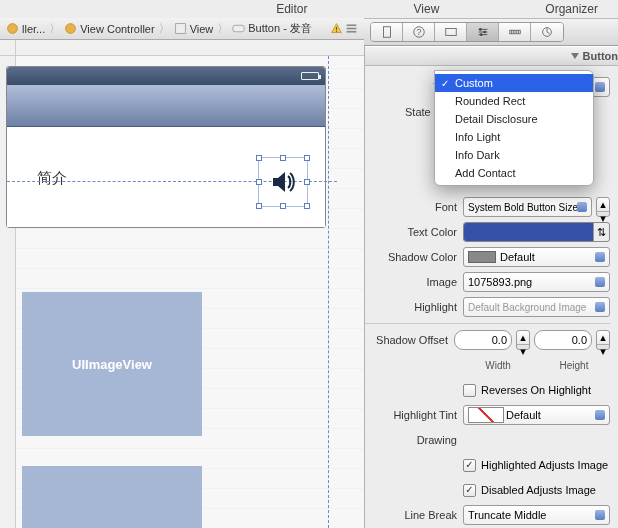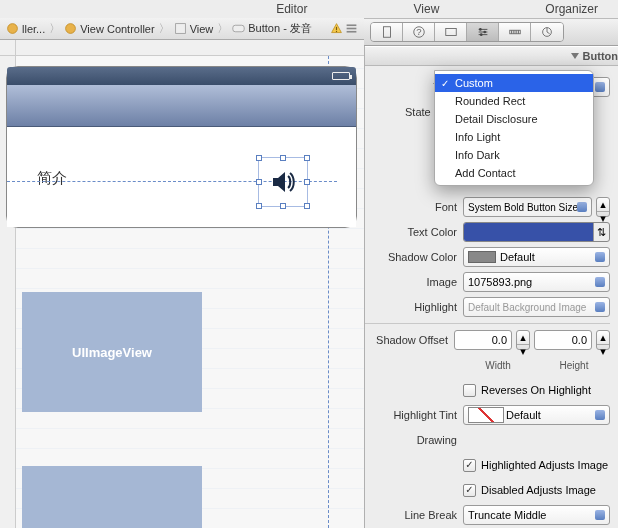--- a/index.html
+++ b/index.html
@@ -19,57 +19,57 @@
   .bc-item { display: flex; align-items: center; gap: 3px; color: #333; white-space: nowrap; text-align: right; }
   .bc-sep { color: #999; margin: 0 2px; }
   .bc-icon { width: 13px; height: 13px; }
   .warn-icon { margin-left: auto; }
 
   .canvas-pane { position: absolute; top: 40px; left: 0; width: 364px; bottom: 0; background: #f7f7f7; overflow: hidden; }
   .ruler-h { position: absolute; top: 0; left: 16px; right: 0; height: 16px; background: #f0f0f0; border-bottom: 1px solid #ccc; }
   .ruler-v { position: absolute; top: 16px; left: 0; width: 16px; bottom: 0; background: #f0f0f0; border-right: 1px solid #ccc; }
   .ruler-corner { position: absolute; top:0; left:0; width:16px; height:16px; background:#f0f0f0; border-right:1px solid #ccc; border-bottom:1px solid #ccc;}
   .canvas { position: absolute; top: 16px; left: 16px; right: 0; bottom: 0; background: repeating-linear-gradient(0deg,#f7f7f7,#f7f7f7 19px,#eef1f5 19px,#eef1f5 20px), repeating-linear-gradient(90deg,transparent,transparent 19px,#eef1f5 19px,#eef1f5 20px); }
-  .phone-frame { position: absolute; top: 10px; left: -10px; width: 351px; border: 1px solid #888; border-radius: 12px; background: #fff; }
+  .phone-frame { position: absolute; top: 10px; left: -10px; width: 320px; border: 1px solid #888; border-radius: 3px; background: #fff; }
   .status-bar { height: 18px; background: linear-gradient(#5a6d8a,#3a4d6a); border-radius: 3px 3px 0 0; display:flex; justify-content:flex-end; align-items:center; padding-right:6px;}
   .battery { width:18px; height:8px; border:1px solid #eee; border-radius:1px; position:relative;}
   .battery::after{content:"";position:absolute;right:-3px;top:2px;width:2px;height:4px;background:#eee;}
   .nav-bar { height: 42px; background: linear-gradient(#b0bed8,#6d80a6); border-bottom:1px solid #4a5a78;}
   .phone-body { height: 100px; background:#fff; position:relative;}
   .label-text { position:absolute; top:42px; left:30px; font-size:15px; color:#333; }
   .sel-button { position: absolute; top: 34px; left: 255px; width: 42px; height: 42px; display:flex; align-items:center; justify-content:center; }
   .sel-handles { position:absolute; top:30px; left:251px; width:50px; height:50px; border:1px solid rgba(80,120,200,.5);}
   .handle { position:absolute; width:6px; height:6px; background:#fff; border:1px solid #5a7fc0;}
   .h1{top:-3px;left:-3px}.h2{top:-3px;left:calc(50% - 3px)}.h3{top:-3px;right:-3px}
   .h4{top:calc(50% - 3px);left:-3px}.h5{top:calc(50% - 3px);right:-3px}
   .h6{bottom:-3px;left:-3px}.h7{bottom:-3px;left:calc(50% - 3px)}.h8{bottom:-3px;right:-3px}
   .guide-v{position:absolute;top:0;bottom:0;left:312px;width:0;border-left:1px dashed #6a8cc8;}
   .guide-h{position:absolute;left:0;width:330px;top:54px;height:0;border-top:1px dashed #6a8cc8;}
 
-  .img-placeholder { position:absolute; left:6px; width:180px; height:120px; background:#a5b7d4; display:flex;align-items:center;justify-content:center;color:#fff;font-weight:bold;font-size:13px;}
+  .img-placeholder { position:absolute; left:6px; width:180px; height:144px; background:#a5b7d4; display:flex;align-items:center;justify-content:center;color:#fff;font-weight:bold;font-size:13px;}
   .imgp1{top:236px;} .imgp2{top:410px;}
 
   
   .inspector { position: absolute; top: 46px; left: 364px; right: 0; bottom: 0; background: #ededed; border-left: 1px solid #b0b0b0; overflow-y: auto; }
   .section-header { height: 20px; background: linear-gradient(#f2f2f2,#dcdcdc); border-top:1px solid #fff; border-bottom: 1px solid #b8b8b8; display:flex; align-items:center; padding-left:6px; gap:4px; font-weight:bold; color:#555;justify-content:flex-end;}
   .disclosure { width:0;height:0;border-left:4px solid transparent;border-right:4px solid transparent;border-top:6px solid #777;}
   .form { padding: 6px 8px 6px 0; }
   .row { display:flex; align-items:center; margin: 5px 0; min-height:20px; }
   .row-label { width: 98px; text-align:right; padding-right:6px; color:#333; }
   .row-ctrl { flex:1; display:flex; gap:4px; }
   .combo,.textfield { height:20px; border:1px solid #9a9a9a; border-radius:3px; background:linear-gradient(#fff,#f0f0f0); padding:0 4px; display:flex; align-items:center; flex:1; position:relative;}
   .combo::after{content:"";position:absolute;right:4px;top:4px;width:10px;height:10px;background:linear-gradient(#9bb4e4,#5a7fc0);border-radius:2px;}
   .combo .arr{position:absolute;right:6px;top:5px;width:0;height:0;border-left:3px solid transparent;border-right:3px solid transparent;border-bottom:3px solid #fff;}
   .combo .arr2{position:absolute;right:6px;bottom:5px;width:0;height:0;border-left:3px solid transparent;border-right:3px solid transparent;border-top:3px solid #fff;}
   .color-well { height:20px; border:1px solid #888; border-radius:3px; display:flex; flex:1; overflow:hidden;}
   .color-swatch { flex:1; }
   .stepper { width:14px; height:20px; border:1px solid #9a9a9a; border-radius:3px; background:linear-gradient(#fff,#e0e0e0); display:flex; flex-direction:column;}
   .stepper div{flex:1;display:flex;align-items:center;justify-content:center;}
   .stepper div:first-child{border-bottom:1px solid #aaa;}
-  .num-field { width:58px; height:20px; border:1px solid #9a9a9a; border-radius:3px; background:#fff; text-align:right; padding:0 4px; display:flex;align-items:center;justify-content:flex-end;}
+  .num-field { width:58px; height:20px; border:1px solid #9a9a9a; border-radius:9px; background:#fff; text-align:right; padding:0 4px; display:flex;align-items:center;justify-content:flex-end;}
   .sublabel { font-size:10px; color:#555; text-align:center; }
   .checkbox-row { display:flex; align-items:center; gap:5px; }
   .checkbox { width:13px; height:13px; border:1px solid #888; border-radius:2px; background:linear-gradient(#fff,#e8e8e8); display:flex;align-items:center;justify-content:center;}
   .checkbox.checked::after{content:"✓";color:#333;font-size:10px;line-height:1;}
   .hr { border-top:1px solid #c8c8c8; margin:6px 0;}
 
   
   .dropdown { position:absolute; top: 70px; left: 434px; width: 160px; background:#fff; border:1px solid #aaa; border-radius:0 6px 6px 6px; box-shadow: 0 6px 18px rgba(0,0,0,.35); z-index:50; padding:3px 0;}
   .dd-item { height:18px; display:flex; align-items:center; padding:0 8px 0 20px; position:relative; color:#222;}
   .dd-item.sel { background:#2a63e8; color:#fff;}

